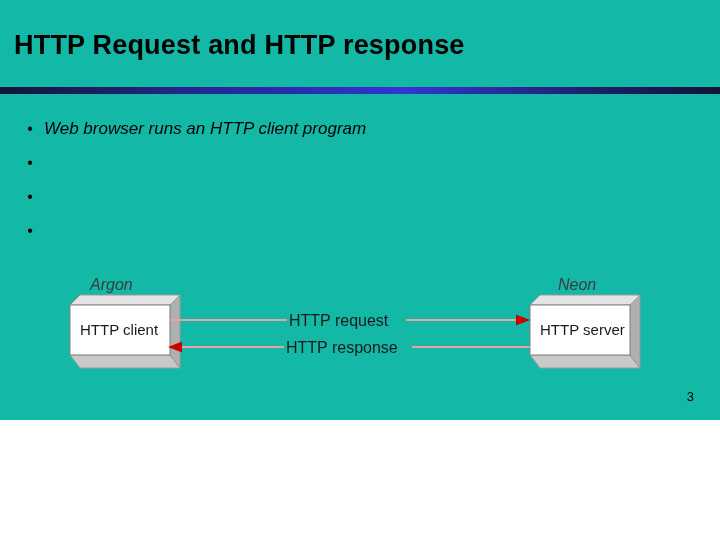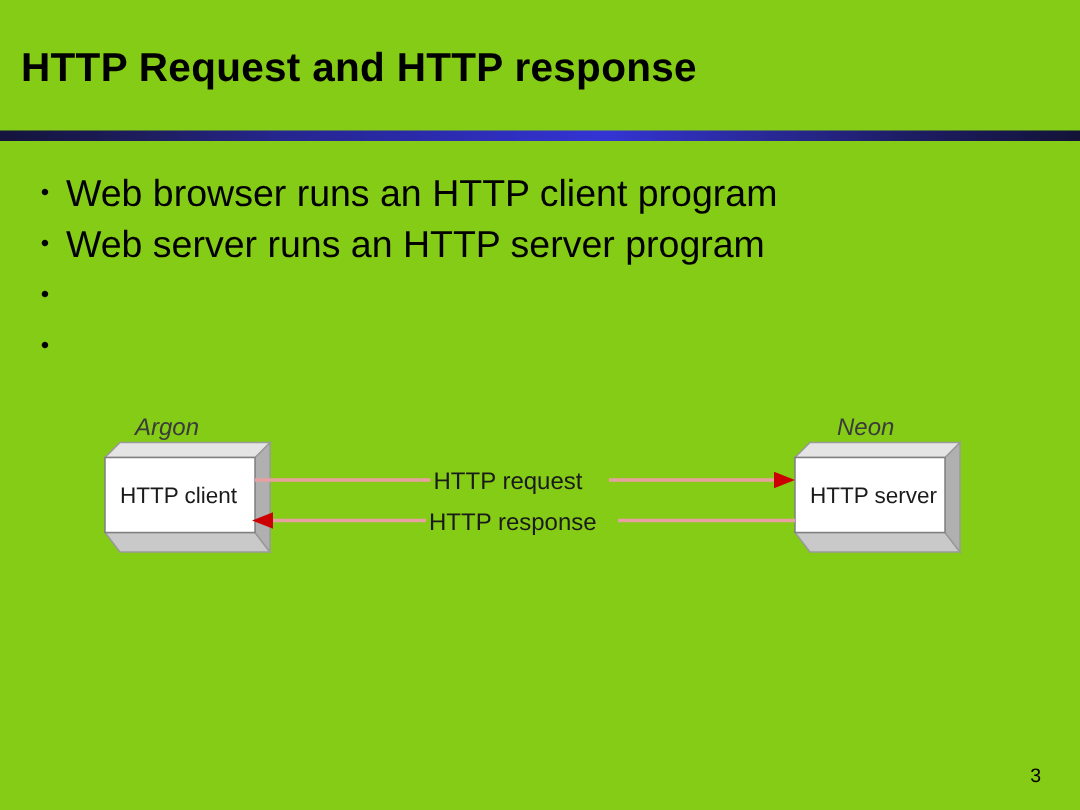--- a/index.html
+++ b/index.html
@@ -12,22 +12,22 @@
     background: #ffffff;
     font-family: "Liberation Sans", sans-serif;
     overflow: hidden;
     position: relative;
   }
 
   .slide {
     position: absolute;
     inset: 0;
     width: 720px;
-    height: 540px;
-    background: #84cc16;
+    height: 420px;
+    background: #14b8a6;
   }
 
   
   .slide-title {
     position: absolute;
     left: 14px;
     top: 30px;
     width: 690px;
     font-size: 27px;
     font-weight: bold;
@@ -69,24 +69,25 @@
   }
   .bullet-mark {
     width: 28px;
     flex: 0 0 28px;
     text-align: center;
     font-size: 16px;
     color: #000000;
     line-height: 34px;
   }
   .bullet-text {
-    font-size: 25px;
+    font-size: 17px;
     color: #000000;
     white-space: nowrap;
     line-height: 34px;
+    font-style: italic;
   }
 
   
   .diagram {
     position: absolute;
     left: 12px;
     top: 258px;
     width: 720px;
     height: 130px;
   }
@@ -130,21 +131,20 @@
 
   <div class="bullets">
 
     <div class="bullet-row">
       <span class="bullet-mark">•</span>
       <span class="bullet-text">Web browser runs an HTTP client program</span>
     </div>
 
     <div class="bullet-row">
       <span class="bullet-mark">•</span>
-      <span class="bullet-text">Web server runs an HTTP server program</span>
     </div>
 
     <div class="bullet-row">
       <span class="bullet-mark">•</span>
     </div>
 
     <div class="bullet-row">
       <span class="bullet-mark">•</span>
     </div>
 

